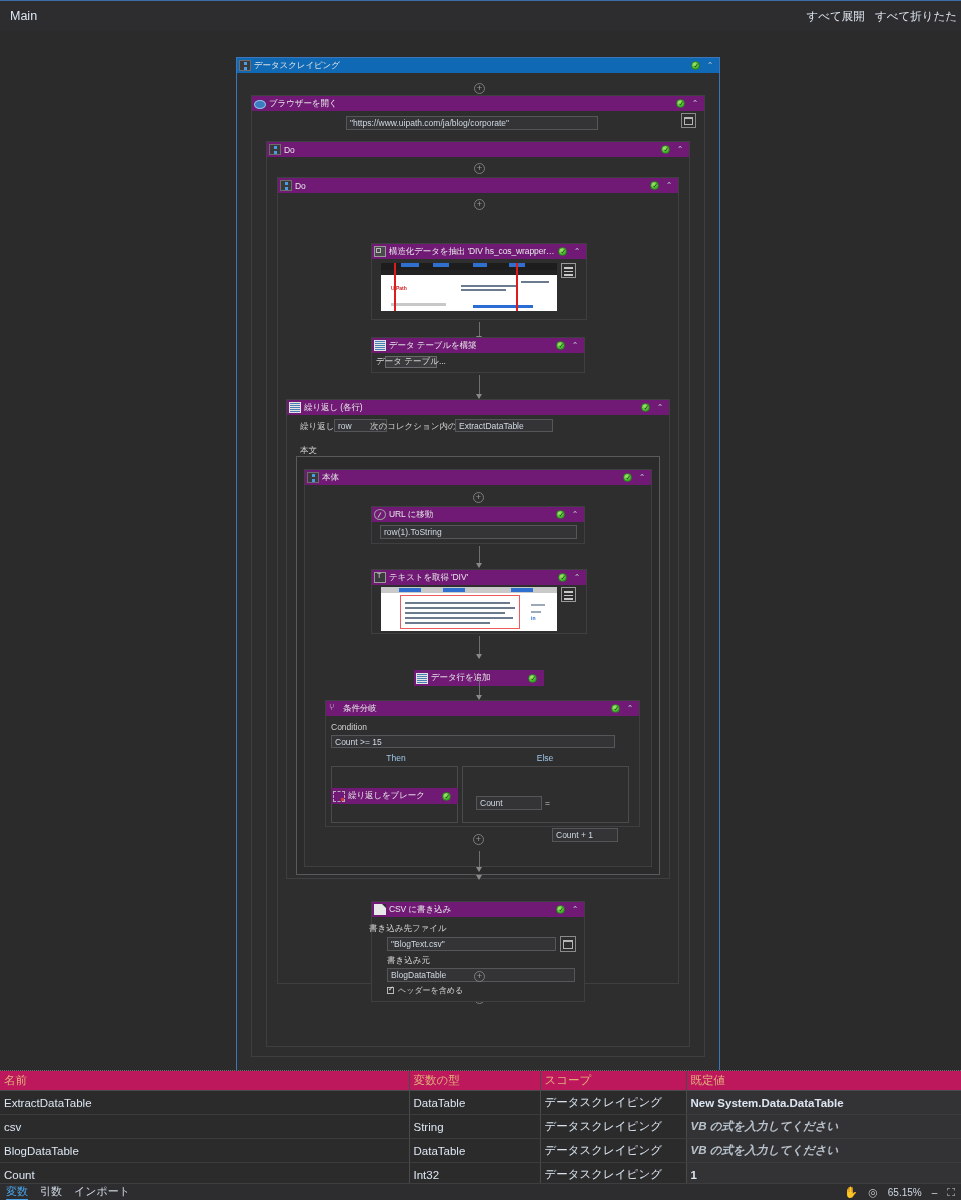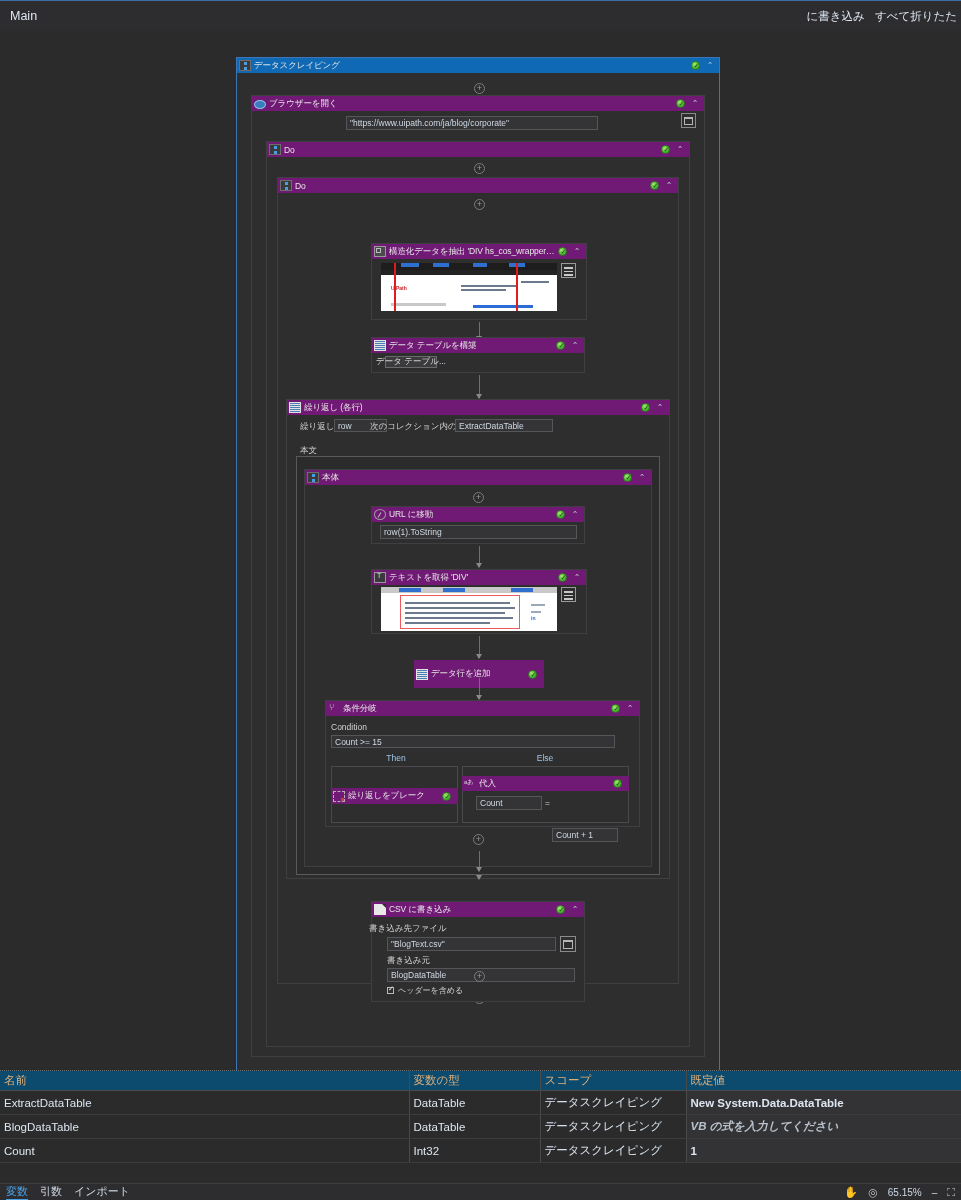--- a/index.html
+++ b/index.html
@@ -161,21 +161,21 @@
 
   
   #varpanel {
     position: absolute; left: 0; top: 1070px; width: 961px; height: 113px;
     background: #2b2b2b; border-top: 1px dotted #6d6d6d;
   }
   #varpanel table { width: 961px; border-collapse: collapse; table-layout: fixed; }
   #varpanel th {
     text-align: left; font-weight: normal; font-size: 11.5px;
     color: #e0b07a; padding: 2px 4px; height: 17px;
-    background: #0c4a6e; border-right: 1px solid #4a4a4c;
+    background: #be185d; border-right: 1px solid #4a4a4c;
     border-bottom: 1px solid #4a4a4c;
   }
   #varpanel td {
     font-size: 11.5px; color: #dce6f2; padding: 2px 4px; height: 24px;
     border-right: 1px solid #4a4a4c; border-bottom: 1px solid #3c3c3e;
     white-space: nowrap; overflow: hidden;
   }
   #varpanel td.ph { color: #b9c2cc; font-style: italic; }
   #varpanel td.val { background: #333335; font-weight: bold; }
 
@@ -190,21 +190,21 @@
   #statusbar .tabs .t.active { color:#4aa3e8; border-bottom:1px solid #4aa3e8; }
   #statusbar .rt { margin-left:auto; display:flex; align-items:center; gap:10px; margin-right:6px; font-size:10px; }
   #statusbar .gl { font-size:11px; color:#c6c6c6; }
 </style>
 </head>
 <body>
 
 <div id="topbar">
   <span class="title">Main</span>
   <div class="right">
-    <span>に書き込み</span>
+    <span>すべて展開</span>
     <span>すべて折りたた</span>
   </div>
 </div>
 
 <div id="canvas">
 
   <div class="act sel-outline" style="left:236px; top:26px; width:484px; height:1019px;">
     <div class="hdr blue">
       <span class="ic ic-seq"></span>
       <span class="lbl">データスクレイピング</span>
@@ -380,21 +380,21 @@
   </div>
   <div class="selector-icon" style="left:561px; top:556px; width:15px; height:15px;">
     <i style="top:3px;"></i>
       <i style="top:6.5px;"></i>
       <i style="top:10px;"></i>
   </div>
 
   <div class="arrow" style="left:479px; top:605px; height:22px;"></div>
 
   <div class="act" style="left:414px; top:629px; width:130px; height:16px; border:none; background:transparent;">
-    <div class="hdr" style="height:28px;">
+    <div class="hdr" style="height:16px;margin-top:10px;">
       <span class="ic ic-addrow"></span>
       <span class="lbl">データ行を追加</span>
       <span class="sp"></span>
       <span class="dot"></span>
     </div>
   </div>
 
   <div class="arrow" style="left:479px; top:647px; height:21px;"></div>
 
   <div class="act" style="left:325px; top:669px; width:315px; height:127px;">
@@ -418,28 +418,20 @@
 
   <div class="act" style="left:331px; top:757px; width:127px; height:16px; border:none; background:transparent;">
     <div class="hdr" style="height:16px;">
       <span class="ic ic-break"></span>
       <span class="lbl">繰り返しをブレーク</span>
       <span class="sp"></span>
       <span class="dot"></span>
     </div>
   </div>
 
-  <div class="act" style="left:462px; top:745px; width:167px; height:35px; border:none; background:transparent;">
-    <div class="hdr" style="height:15px;">
-      <span class="ic ic-assign"></span>
-      <span class="lbl">代入</span>
-      <span class="sp"></span>
-      <span class="dot"></span>
-    </div>
-  </div>
   <div class="fld" style="left:476px; top:765px; width:66px; height:14px;">
     <span>Count</span>
   </div>
   <span class="eq" style="left:545px; top:767px;">=</span>
   <div class="fld" style="left:552px; top:765px; width:66px; height:14px;margin-top:32px;">
     <span>Count + 1</span>
   </div>
 
   <div class="arrow" style="left:479px; top:820px; height:20px;"></div>
 
@@ -486,20 +478,26 @@
       </tr>
     </thead>
     <tbody>
       <tr>
         <td>ExtractDataTable</td>
         <td>DataTable</td>
         <td>データスクレイピング</td>
         <td class="val">New System.Data.DataTable</td>
       </tr>
       <tr>
+        <td>csv</td>
+        <td>String</td>
+        <td>データスクレイピング</td>
+        <td class="val ph">VB の式を入力してください</td>
+      </tr>
+      <tr>
         <td>BlogDataTable</td>
         <td>DataTable</td>
         <td>データスクレイピング</td>
         <td class="val ph">VB の式を入力してください</td>
       </tr>
       <tr>
         <td>Count</td>
         <td>Int32</td>
         <td>データスクレイピング</td>
         <td class="val">1</td>

